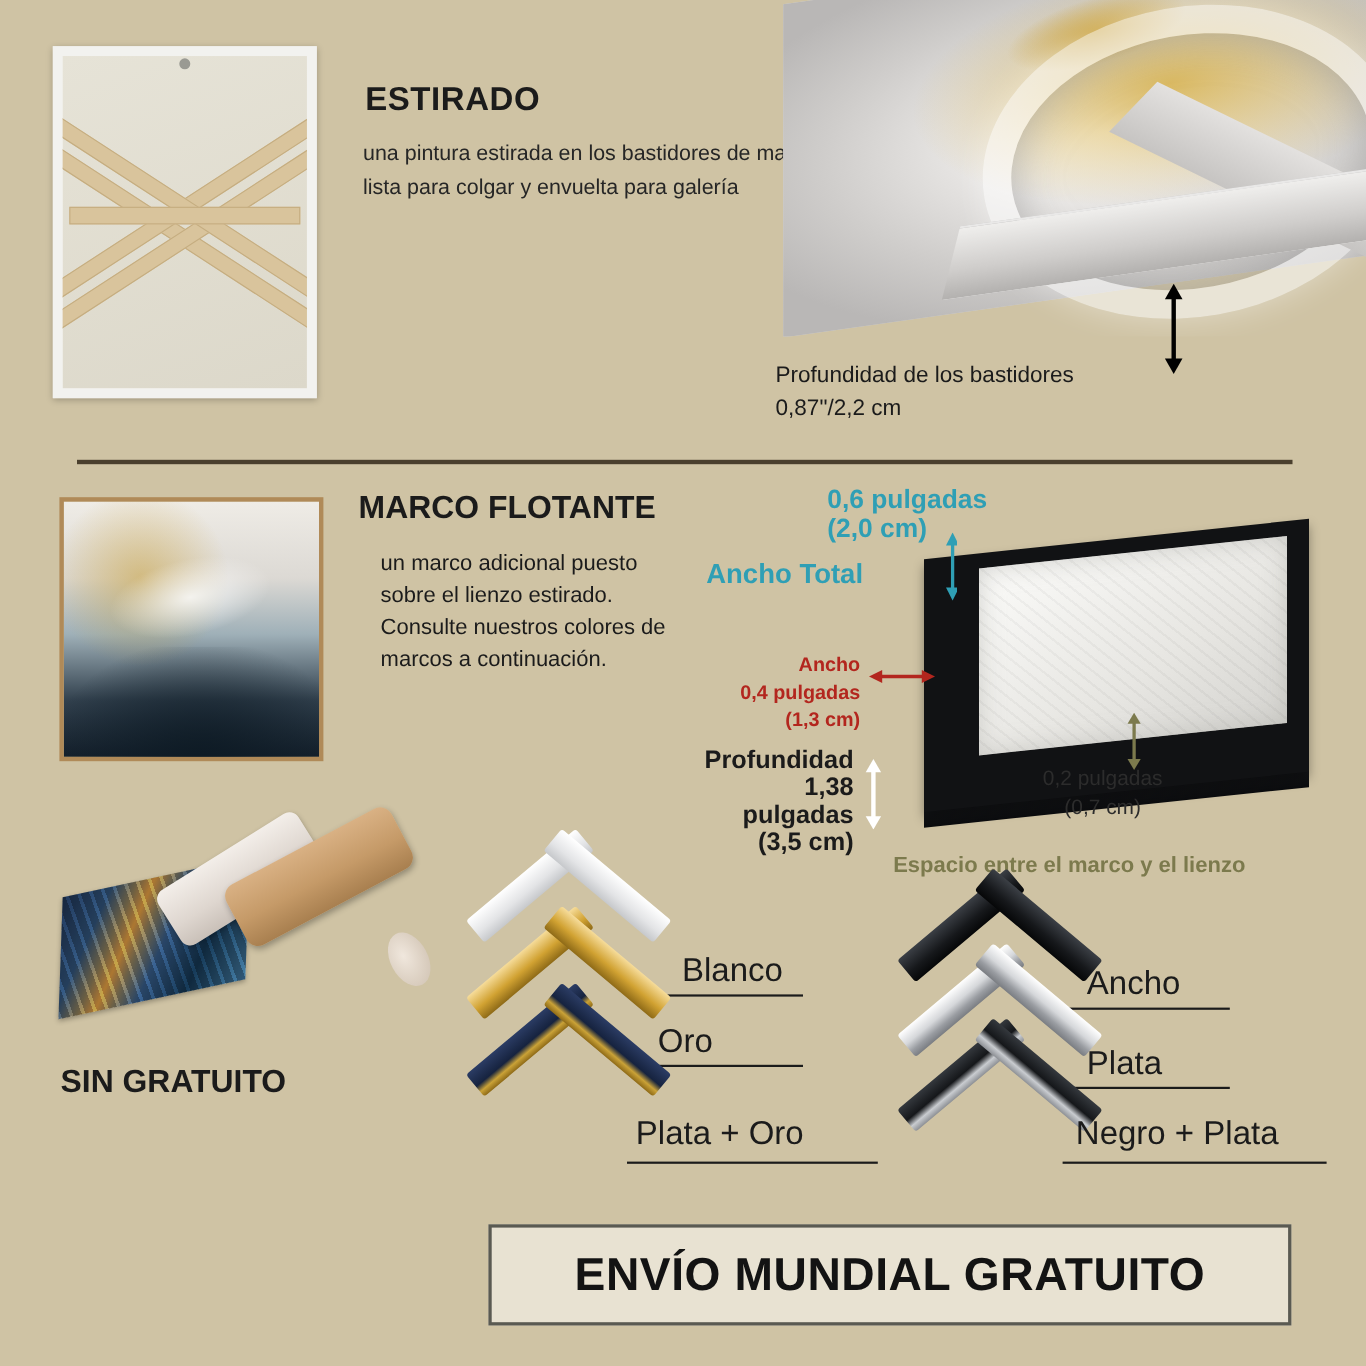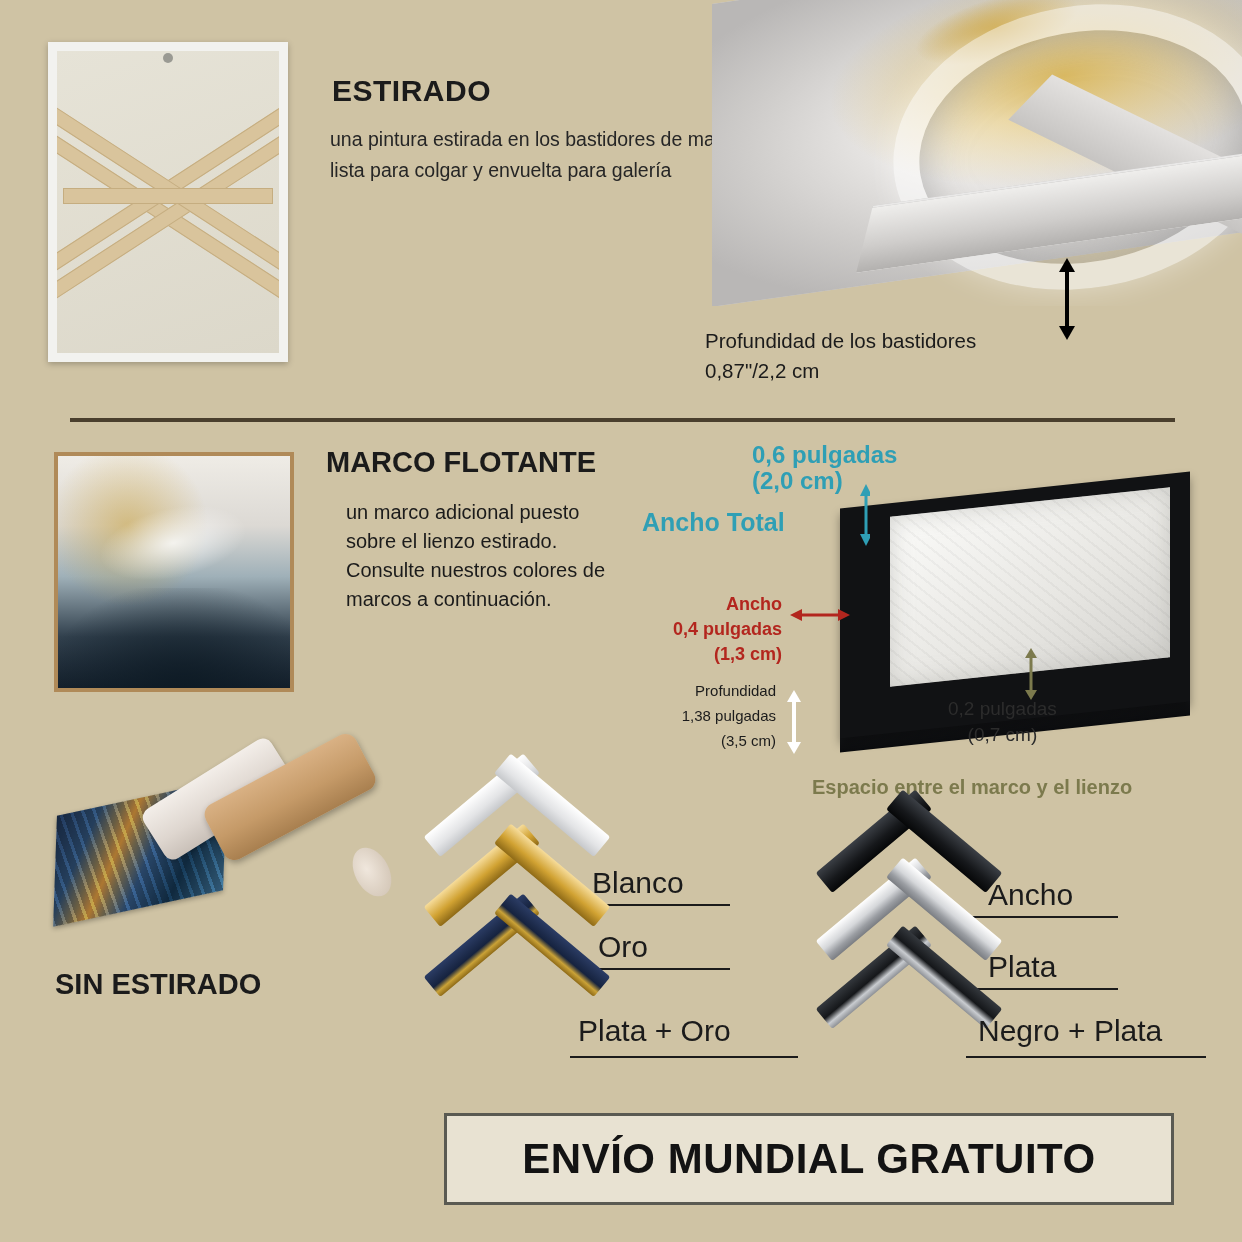--- a/index.html
+++ b/index.html
@@ -128,21 +128,21 @@
     transform:skewY(-6deg);
     box-shadow:inset 0 0 22px rgba(180,180,175,.6);
   }
   #frame-diagram .texture {
     position:absolute; inset:0;
     background:repeating-linear-gradient(42deg, rgba(0,0,0,.035) 0 2px, rgba(255,255,255,0) 2px 9px);
   }
   #lbl-total-inches { left:752px; top:442px; font-size:24px; color:#2f9fb5; font-weight:bold; line-height:26px; }
   #lbl-ancho-total { left:642px; top:508px; font-size:25px; color:#2f9fb5; font-weight:bold; }
   #lbl-ancho { left:652px; top:592px; width:130px; text-align:right; font-size:18px; color:#b3261e; font-weight:bold; line-height:25px; }
-  #lbl-prof { left:626px; top:678px; width:150px; text-align:right; font-size:15px; color:#1b1b1b; font-weight:normal; line-height:25px; }
+  #lbl-prof { left:626px; top:678px; width:150px; text-align:right; font-size:23px; color:#1b1b1b; font-weight:bold; line-height:25px; }
   #lbl-02 { left:948px; top:696px; font-size:19px; color:#2c2c2c; text-align:center; line-height:26px; }
   #lbl-gap { left:812px; top:776px; font-size:20px; color:#7c7a4d; font-weight:bold; }
 
   
   .arrow-cyan { position:absolute; }
   .arrow-red { position:absolute; }
   .arrow-white { position:absolute; }
   .arrow-olive { position:absolute; }
 
   
@@ -313,28 +313,28 @@
 
   <div class="abs" id="rolled-photo">
     <div class="print">
         <div class="specks"></div>
       </div>
     <div class="roll"></div>
     <div class="tube"></div>
     <div class="cap"></div>
   </div>
 
-  <div class="abs" id="unstretched-title">SIN ESTIRADO</div>
+  <div class="abs" id="unstretched-title">SIN GRATUITO</div>
 
   <div class="corner" style="left:432px; top:792px;">
     <div class="leg legL white"></div>
       <div class="leg legR white"></div>
   </div>
   <div class="swatch-rule" style="left:570px; top:904px; width:160px;"></div>
-  <div class="swatch-label" style="left:592px; top:866px;">Blanco</div>
+  <div class="swatch-label" style="left:620px; top:866px;">Blanco</div>
 
   <div class="corner" style="left:432px; top:862px;">
     <div class="leg legL gold"></div>
       <div class="leg legR gold"></div>
   </div>
   <div class="swatch-rule" style="left:570px; top:968px; width:160px;"></div>
   <div class="swatch-label" style="left:598px; top:930px;">Oro</div>
 
   <div class="corner" style="left:432px; top:932px;">
     <div class="leg legL navygold"></div>

